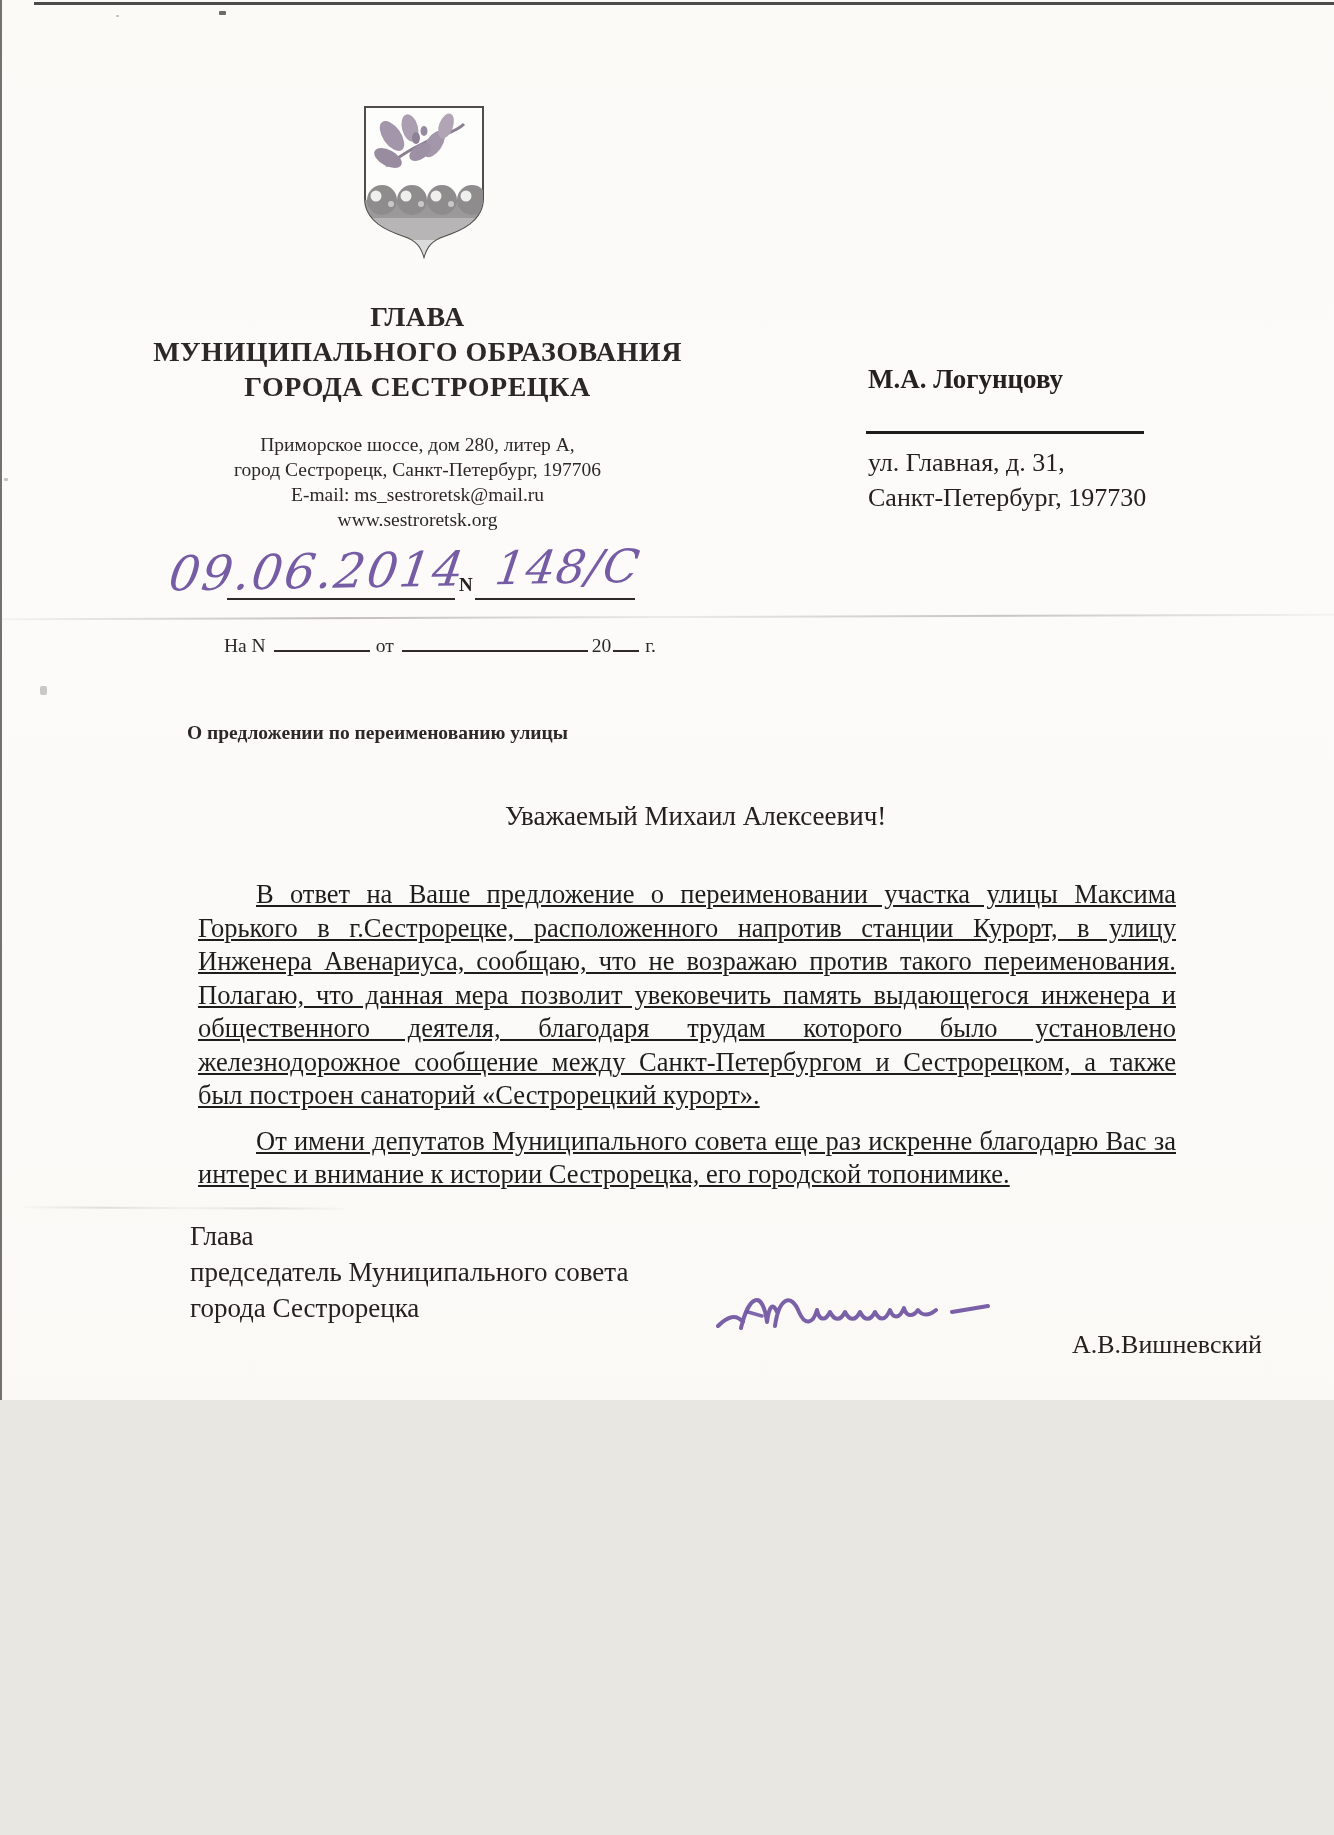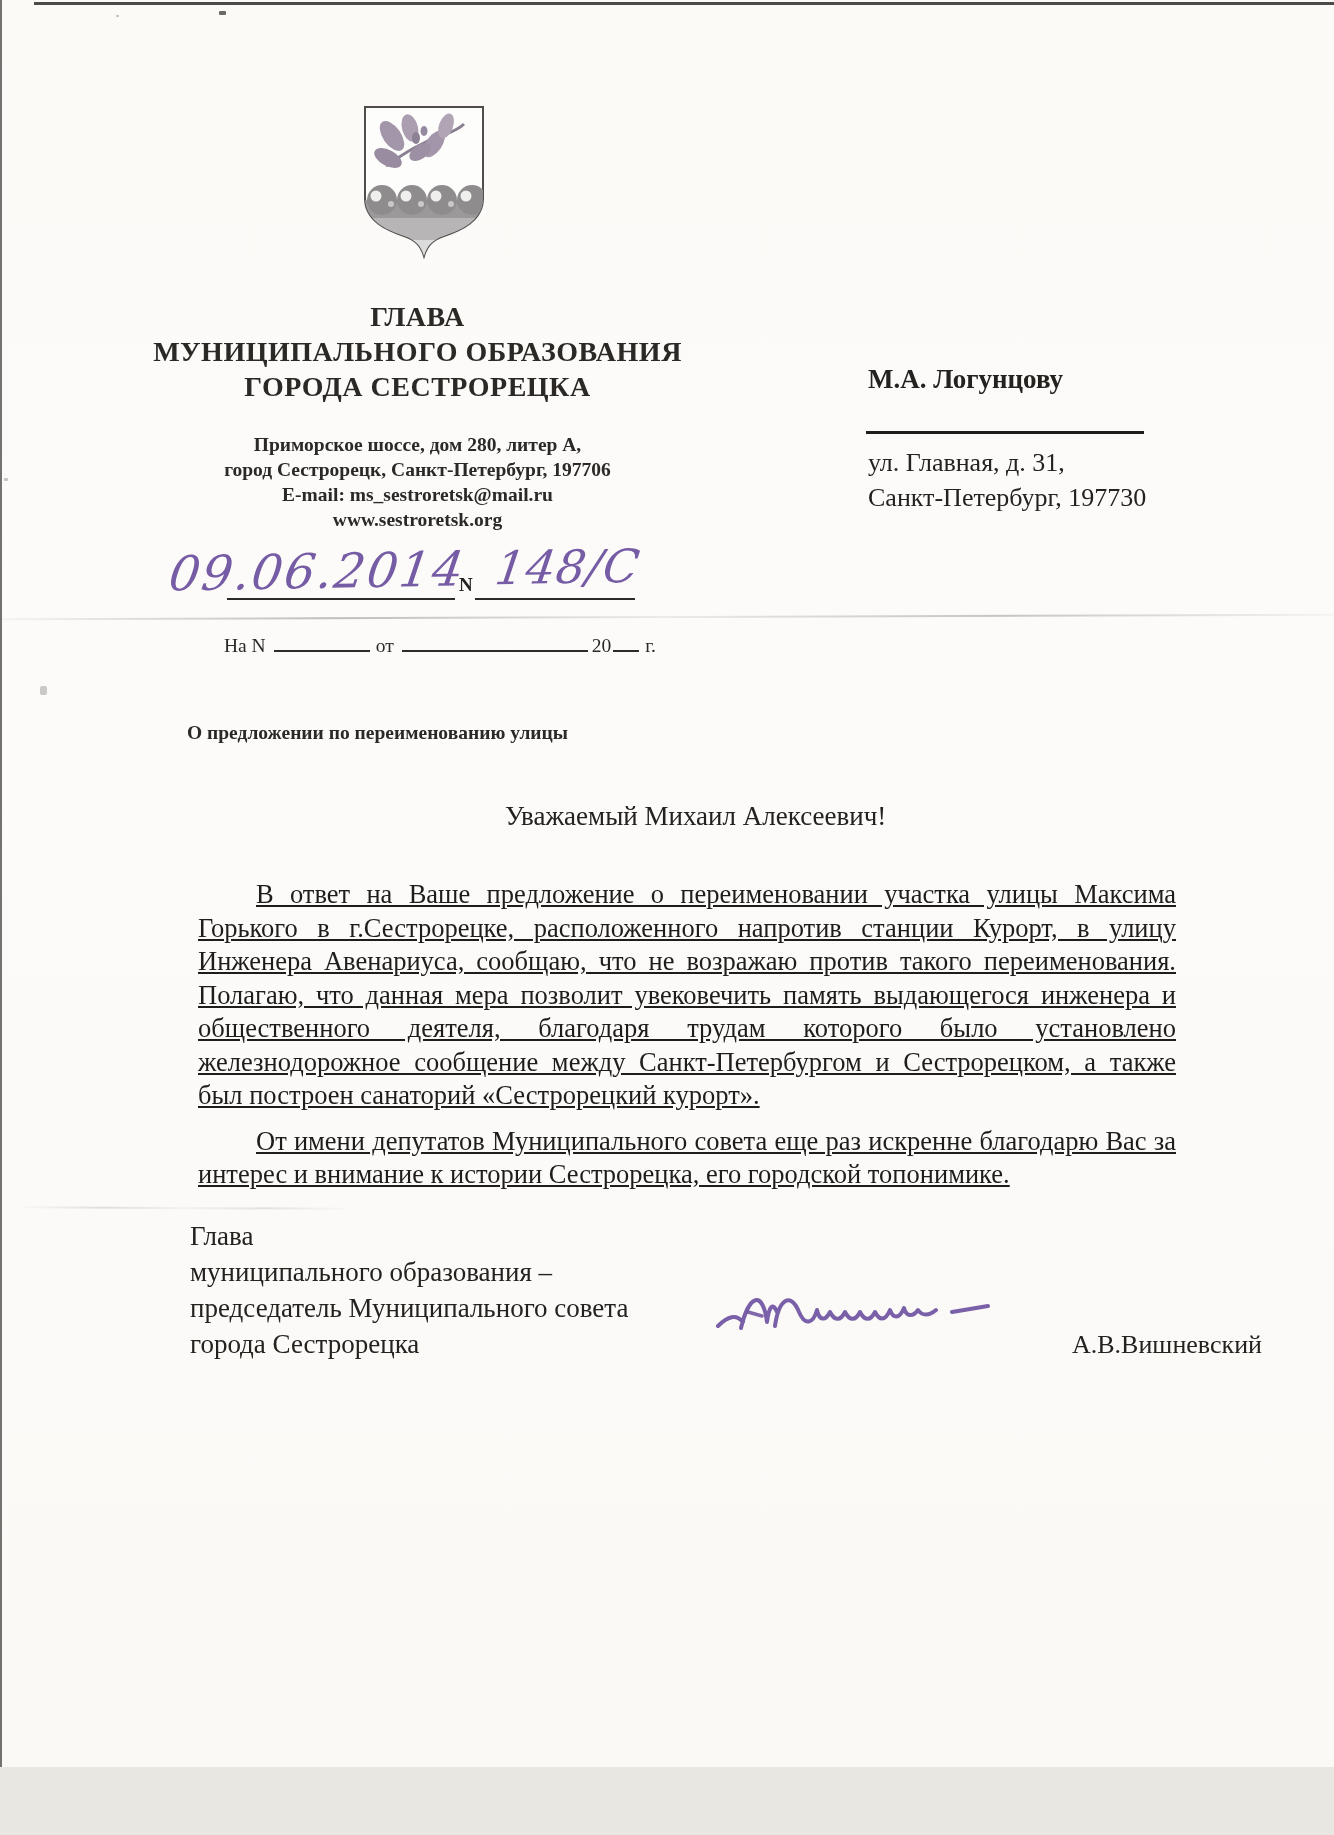--- a/index.html
+++ b/index.html
@@ -1,18 +1,18 @@
 <!DOCTYPE html>
 <html><head>
 <meta charset="utf-8">
 <style>
   html,body{margin:0;padding:0;background:#e9e7e2;}
   .page{
     position:relative;
-    width:1334px;height:1767px;
+    width:1334px;height:1400px;
     margin:0 auto;
     background:linear-gradient(180deg,#fbfaf7 0%,#fcfbf9 40%,#faf9f6 100%);
     font-family:"Liberation Serif","DejaVu Serif",serif;
     color:#262321;
     overflow:hidden;
   }
   
   .edge-top{position:absolute;left:34px;top:2px;right:0;height:3px;background:#2e2c2b;opacity:.85;}
   .edge-left{position:absolute;left:0;top:0;width:2px;height:1835px;background:#3a3836;opacity:.7;}
   .speck{position:absolute;background:#4a4743;border-radius:1px;}
@@ -28,21 +28,21 @@
   .coa{position:absolute;left:358px;top:100px;}
 
   
   .org-title{
     position:absolute;left:95px;top:299px;width:645px;
     text-align:center;font-weight:bold;font-size:28px;line-height:35px;
     color:#2b2826;letter-spacing:.5px;
   }
   .org-contacts{
     position:absolute;left:95px;top:432px;width:645px;
-    text-align:center;font-weight:bold;font-size:19.5px;line-height:25px;
+    text-align:center;font-weight:normal;font-size:19.5px;line-height:25px;
     color:#2b2826;
   }
 
   
   .hw{
     position:absolute;
     font-family:"DejaVu Serif","Liberation Serif",serif;
     font-style:italic;color:#6b4f9e;opacity:.92;
     transform:skewX(-9deg) rotate(-1deg);
     white-space:nowrap;
@@ -170,21 +170,20 @@
   <div class="subject">О предложении по переименованию улицы</div>
   <div class="salutation">Уважаемый Михаил Алексеевич!</div>
 
   <div class="body-text">
     <p>В ответ на Ваше предложение о переименовании участка улицы Максима Горького в г.Сестрорецке, расположенного напротив станции Курорт, в улицу Инженера Авенариуса, сообщаю, что не возражаю против такого переименования. Полагаю, что данная мера позволит увековечить память выдающегося инженера и общественного деятеля, благодаря трудам которого было установлено железнодорожное сообщение между Санкт-Петербургом и Сестрорецком, а также был построен санаторий «Сестрорецкий курорт».</p>
     <p>От имени депутатов Муниципального совета еще раз искренне благодарю Вас за интерес и внимание к истории Сестрорецка, его городской топонимике.</p>
   </div>
 
   <div class="sig-titles">
     <div>Глава</div>
-    <div>муниципального образования –</div>
     <div>председатель Муниципального совета</div>
     <div>города Сестрорецка</div>
   </div>
 
   <svg class="sig-scrawl" width="340" height="70" viewBox="0 0 340 70" aria-hidden="true">
     <path d="M6,46 C16,36 24,34 31,42
              M29,48 C37,14 51,10 55,42 C57,26 61,22 65,32
              M63,46 C67,18 79,12 87,32 C93,46 101,44 105,30
              C107,40 113,42 118,32 C122,40 128,42 133,32
              C137,40 143,42 148,32 C152,40 158,42 163,32

